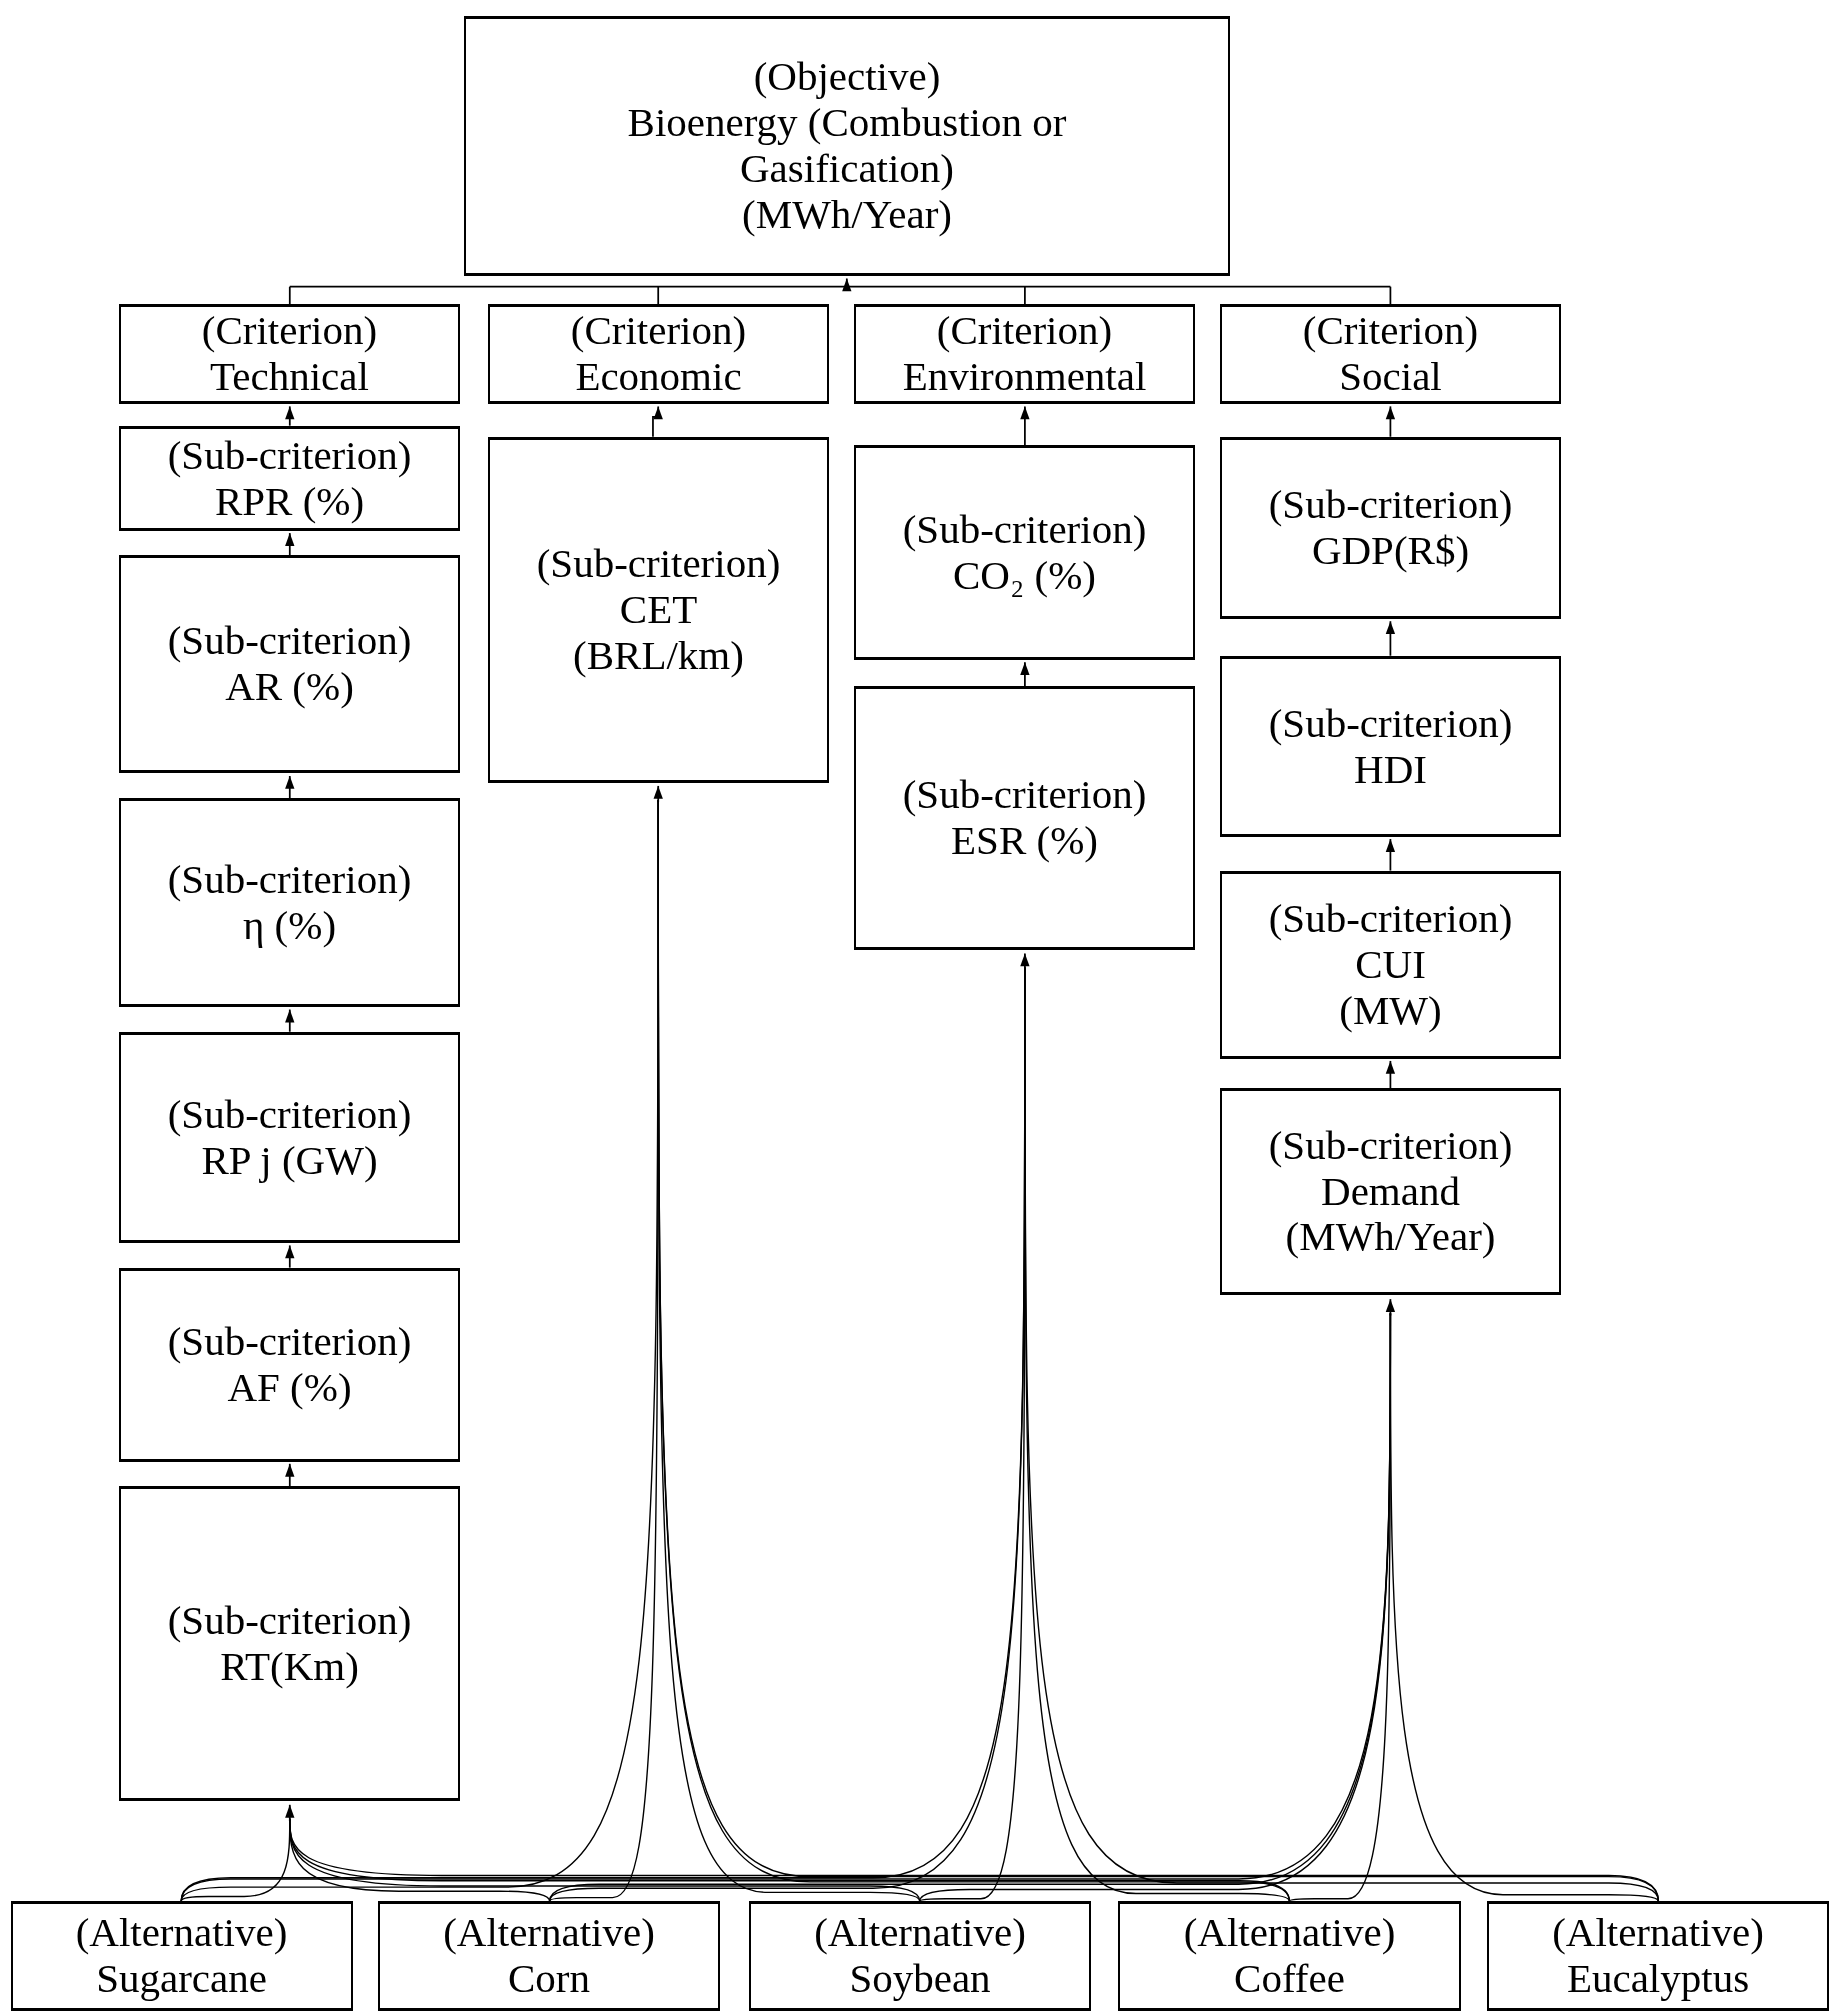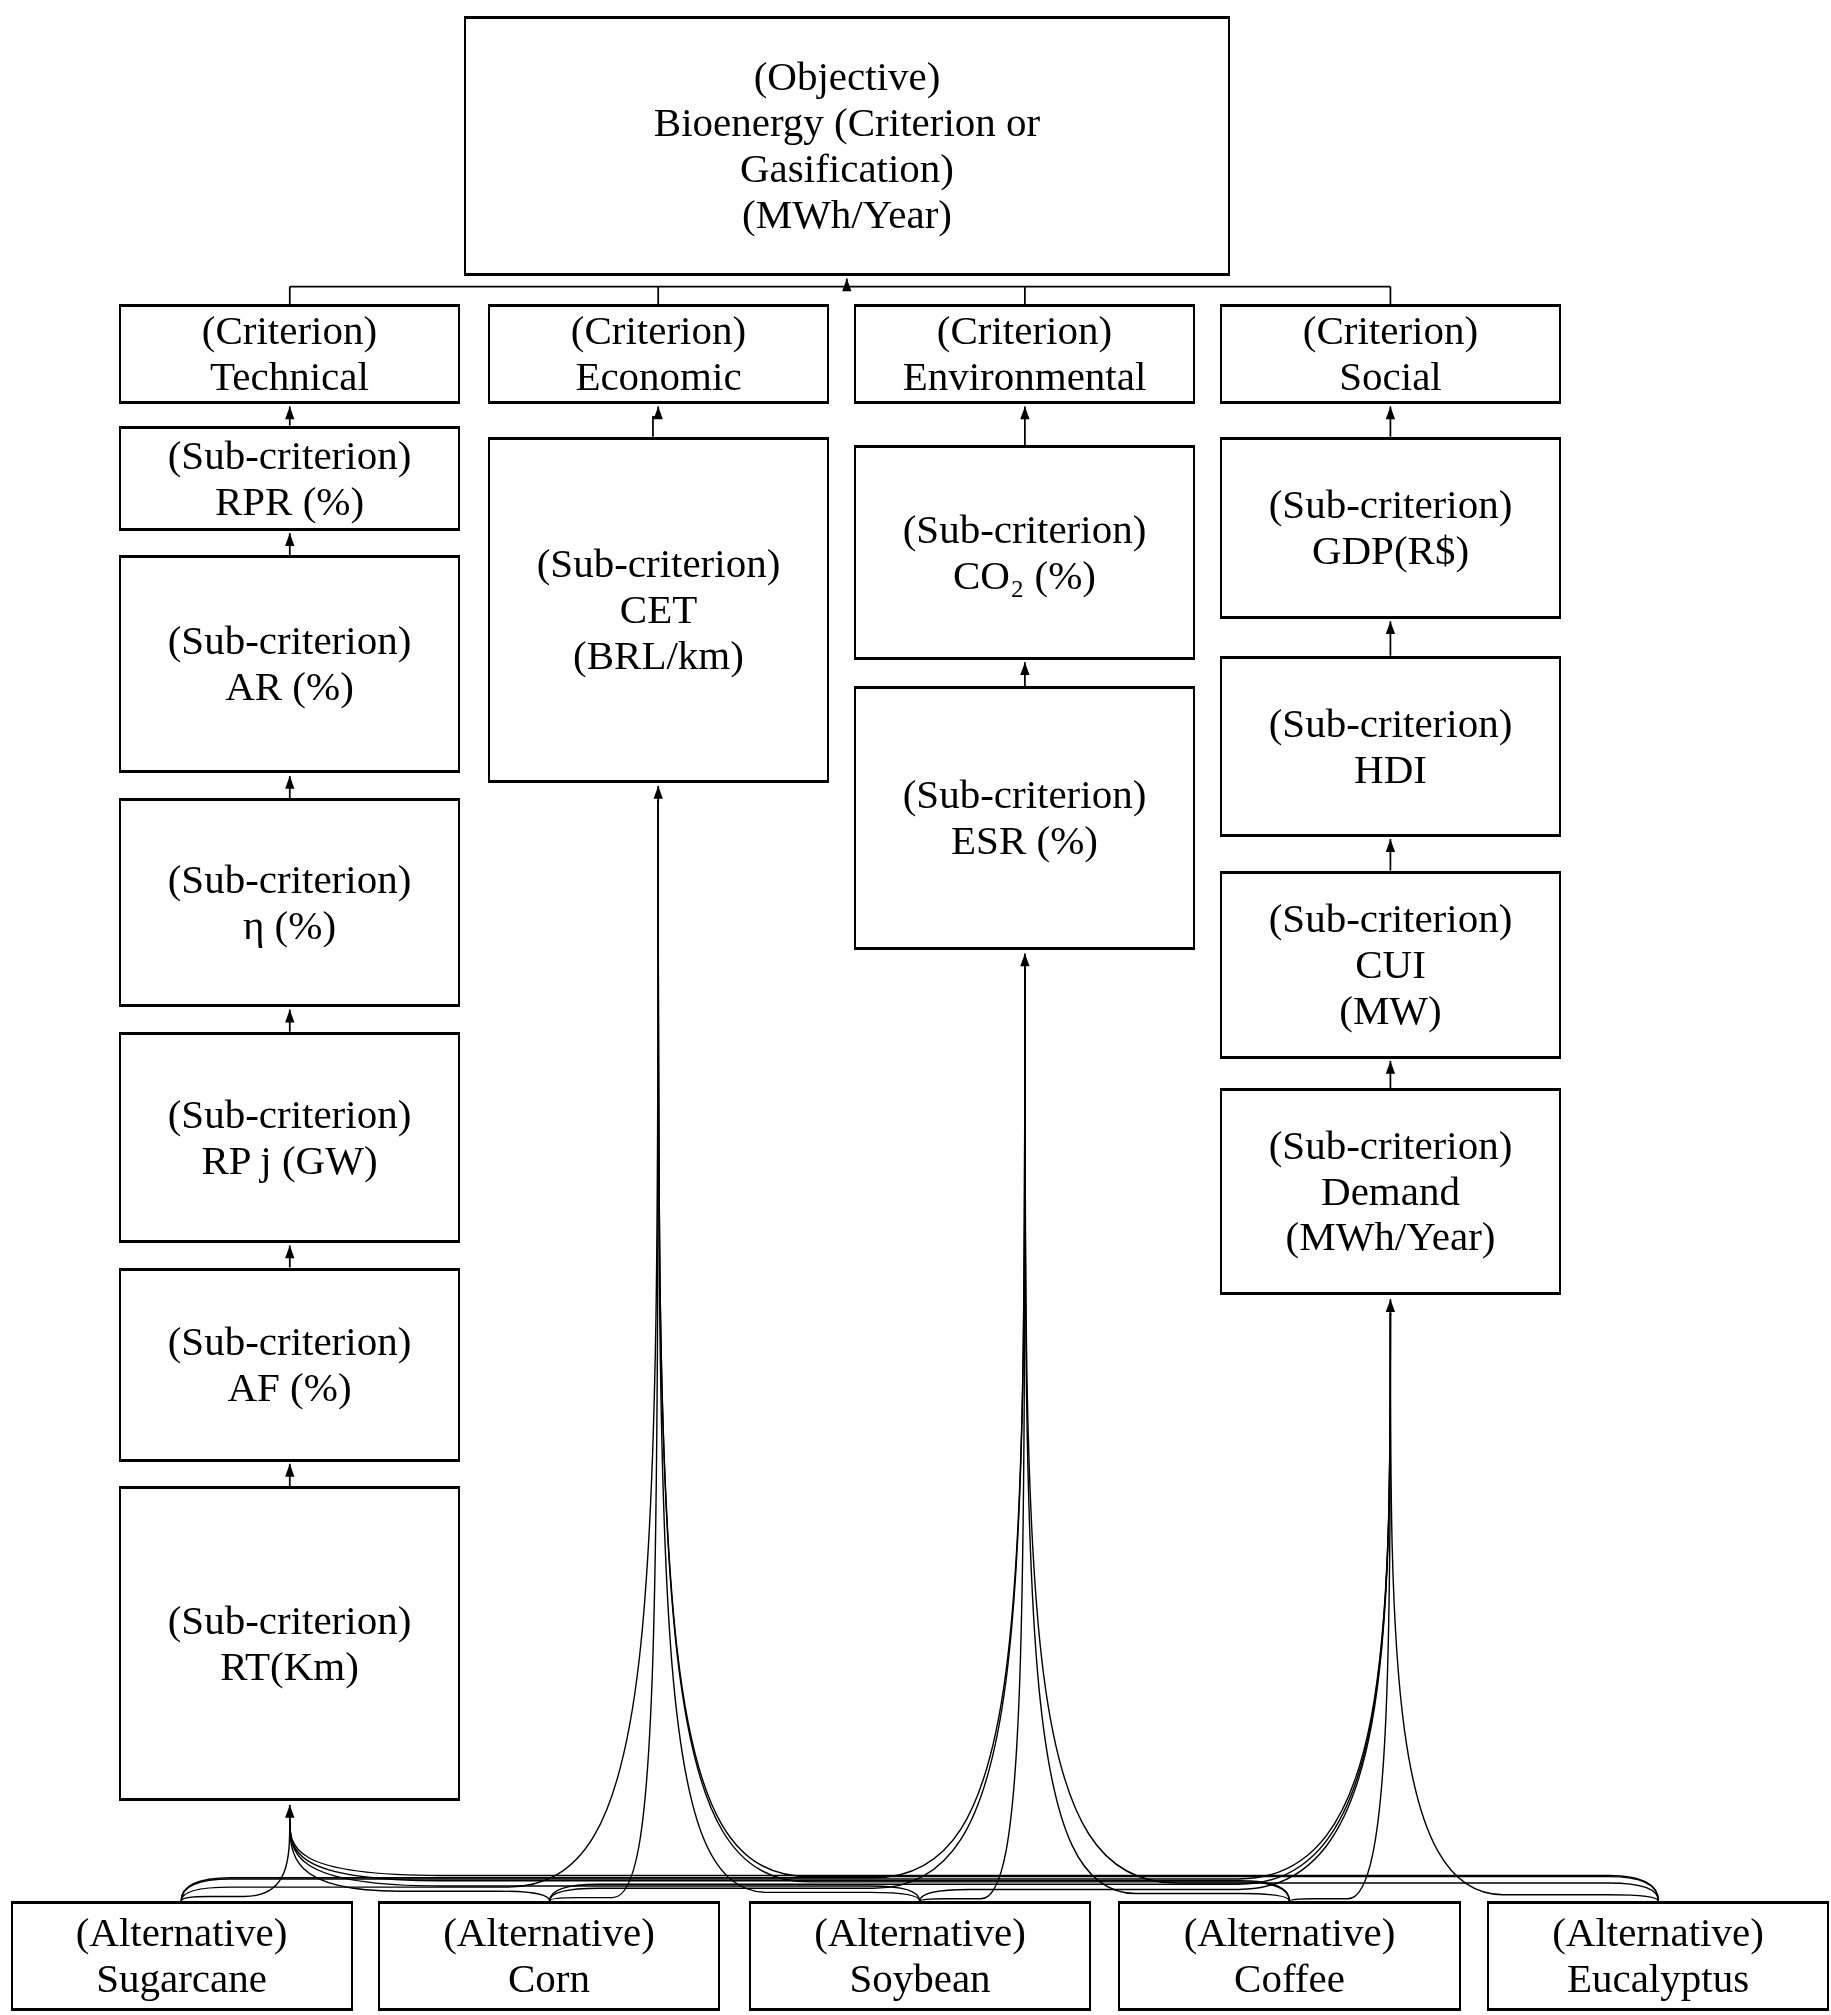--- a/index.html
+++ b/index.html
@@ -84,21 +84,21 @@
         <path d="M 2381 2249 C 2381 2798 2381 3218 2121 3218 L 395 3218 Q 310 3218 310 3256"></path>
         <path d="M 2381 2249 C 2381 2807 2381 3227 2121 3227 L 1026 3227 Q 941 3227 941 3256"></path>
         <path d="M 2381 2249 C 2381 2816 2381 3236 2121 3236 L 1660 3236 Q 1575 3236 1575 3256"></path>
         <path d="M 2381 2249 C 2381 2825 2381 3245 2573.78 3245 L 2755 3245 Q 2840 3245 2840 3256"></path>
         <path d="M 2381 2249 C 2381 2832 2381 3252 2308.34 3252 L 2251.25 3252 Q 2208 3252 2208 3256"></path>
       </g>
   </svg>
 
   <div class="box" style="left:464px; top:16px; width:766px; height:260px;">
     <span>(Objective)
-Bioenergy (Criterion or
+Bioenergy (Combustion or
 Gasification)
 (MWh/Year)</span>
   </div>
 
   <div class="box" style="left:119px; top:304px; width:341px; height:100px;">
     <span>(Criterion)
 Technical</span>
   </div>
   <div class="box" style="left:488px; top:304px; width:341px; height:100px;">
     <span>(Criterion)

